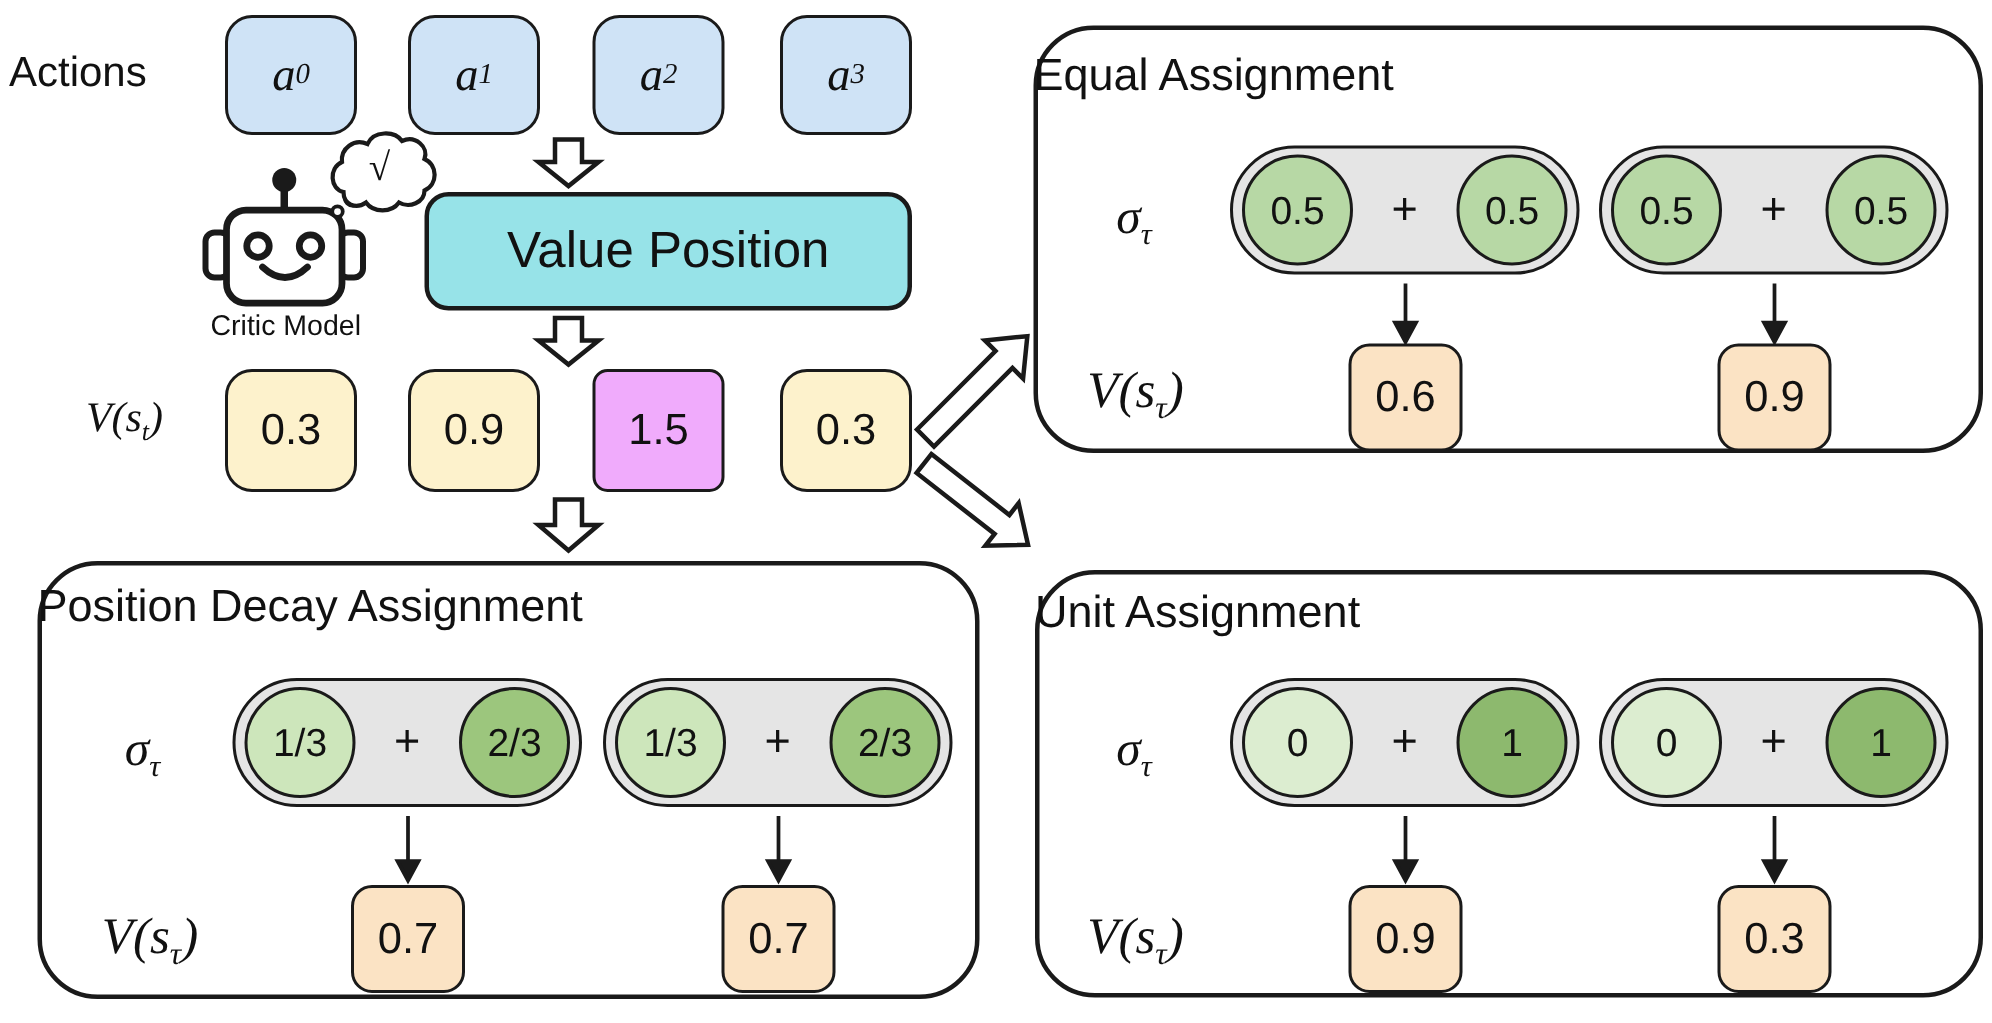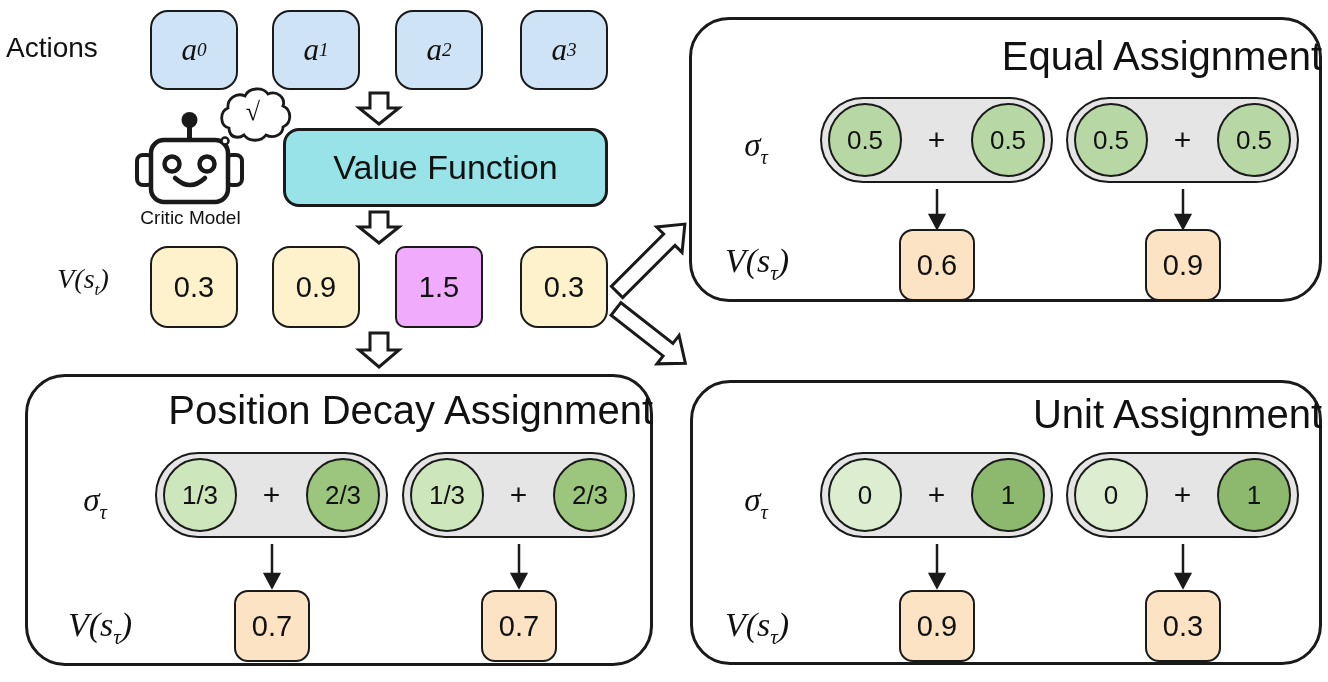--- a/index.html
+++ b/index.html
@@ -14,21 +14,21 @@
   .vbox{width:88px;height:82px;border-radius:18px;font-size:29px;}
   .rbox{width:76px;height:72px;border-radius:14px;font-size:29px;justify-content:center;}
   .vf{width:325px;height:79px;border-radius:16px;border-width:3px;font-size:34px;}
   .panel{position:absolute;border:3px solid #1a1a1a;border-radius:40px;background:transparent;box-sizing:border-box;}
   .pill{position:absolute;width:233px;height:86px;border:2.5px solid #1a1a1a;border-radius:45px;
         display:flex;align-items:center;justify-content:space-between;padding:0 6px;
         box-sizing:border-box;background:#e5e5e5;text-align:center;}
   .circle{width:74px;height:74px;border:2.5px solid #1a1a1a;border-radius:50%;
           display:flex;align-items:center;justify-content:center;font-size:26px;box-sizing:border-box;}
   .plus{font-size:30px;}
-  .title{position:absolute;text-align:right;font-size:40px;}
+  .title{position:absolute;text-align:left;font-size:30px;}
   .lbl{position:absolute;}
   .ctr{text-align:center;}
   sub{font-size:0.62em;line-height:0;}
 </style>
 </head>
 <body>
 
 <div class="canvas">
 
   <svg class="abs" style="left:0;top:0" width="1328" height="682" viewBox="0 0 1328 682">
@@ -111,21 +111,21 @@
   </div>
   <div class="box abox math" style="left: 520px; top: 10px; background-color: rgb(207, 227, 246);">
     <span>a</span>
       <sub>3</sub>
   </div>
 
   <span class="lbl math ctr" style="left:238px;top:97px;width:30px;font-size:26px;font-style:normal;">√</span>
   <div class="lbl sans ctr" style="left:118px;top:207px;width:145px;font-size:19px;">Critic Model</div>
 
   <div class="box vf sans" style="left: 283px; top: 128px; background-color: rgb(151, 227, 232);">
-    <span>Value Function</span>
+    <span>Value Position</span>
   </div>
 
   <div class="lbl math ctr" style="left:18px;top:263px;width:130px;font-size:28px;">
     <span>V(s</span><sub>t</sub><span>)</span>
   </div>
   <div class="box vbox sans" style="left: 150px; top: 246px; background-color: rgb(253, 242, 204);">
       <span>0.3</span>
     </div>
   <div class="box vbox sans" style="left: 272px; top: 246px; background-color: rgb(253, 242, 204);">
       <span>0.9</span>

